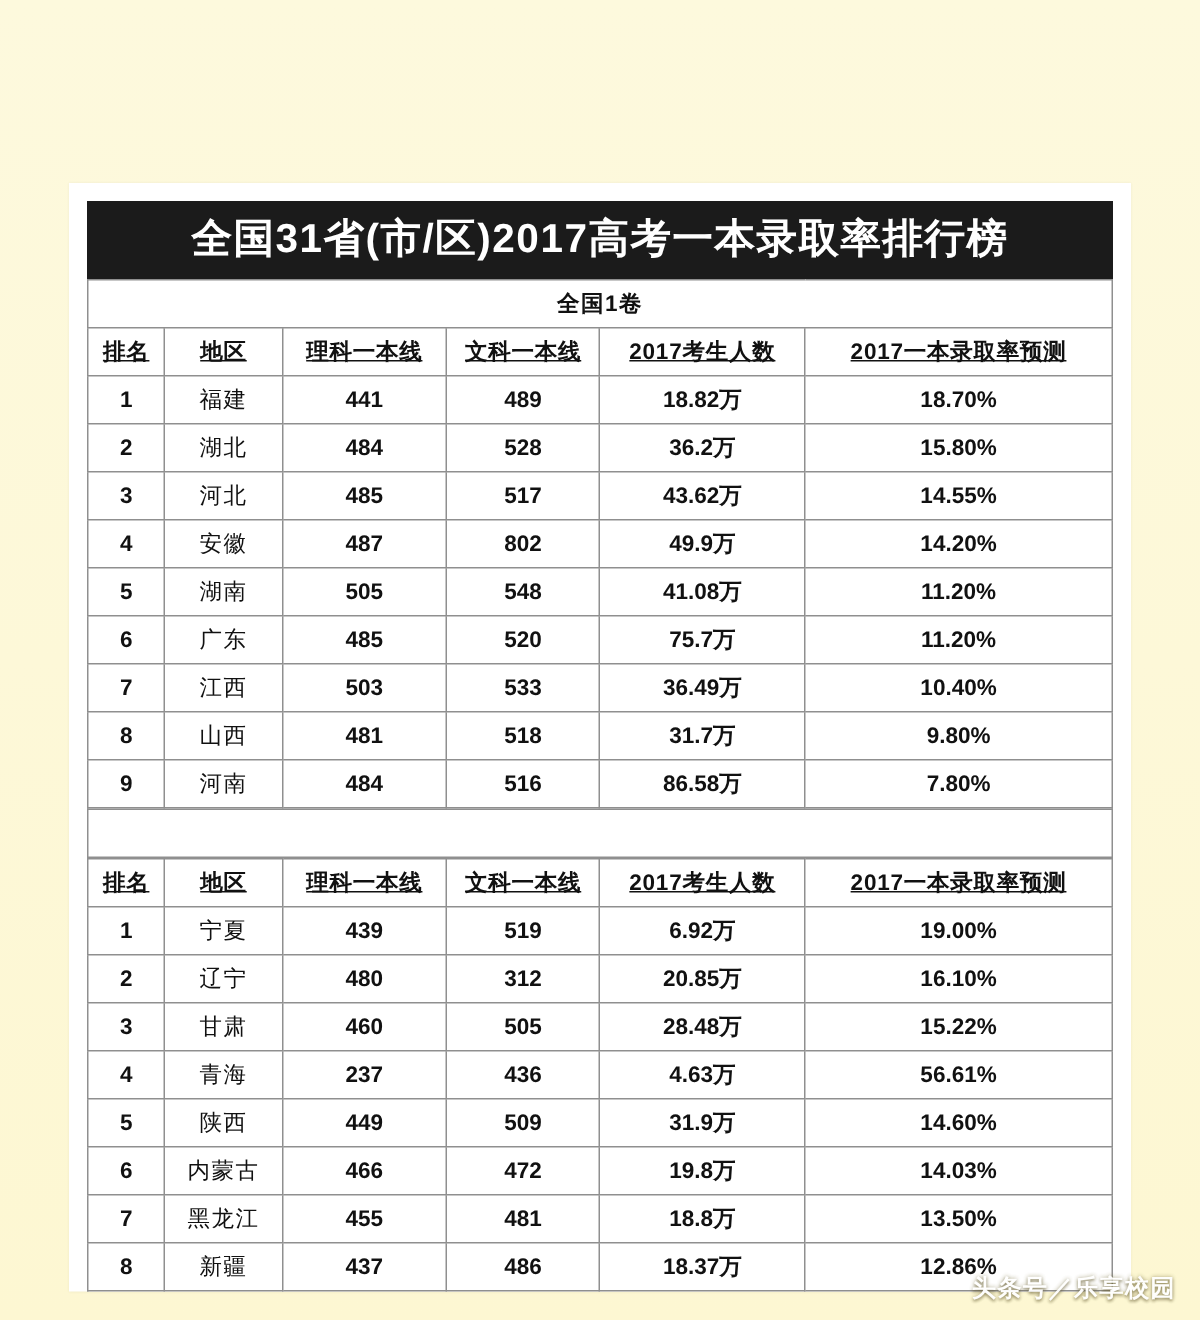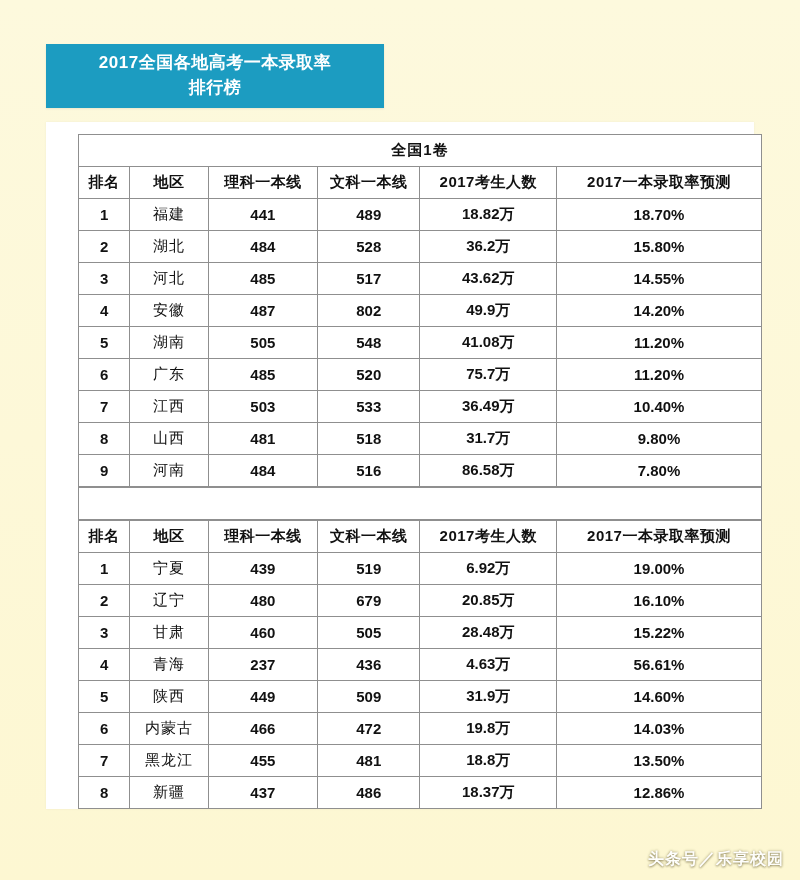--- a/index.html
+++ b/index.html
@@ -57,40 +57,40 @@
     font-weight: bold;
     letter-spacing: 1px;
     padding: 7px 0 9px 0;
     white-space: nowrap;
     overflow: hidden;
   }
   table.grid {
     border-collapse: collapse;
     width: 100%;
     table-layout: fixed;
-    margin-left: 20px;
   }
   table.grid td {
     border: 1px solid #8f8f8f;
     text-align: center;
     font-size: 15px;
     color: #111111;
     height: 31px;
     padding: 0;
     background: #ffffff;
   }
   td.section {
     font-weight: bold;
     font-size: 16px;
     letter-spacing: 1px;
   }
   td.head {
     font-weight: bold;
     font-size: 15px;
     letter-spacing: 0.5px;
+    text-decoration: underline;
   }
   td.region {
     font-weight: normal;
     color: #123b86;
     letter-spacing: 1px;
   }
   td.num {
     font-weight: bold;
   }
   .spacer-row td {
@@ -115,29 +115,24 @@
     letter-spacing: 1px;
     white-space: nowrap;
     opacity: 0.95;
   }
 </style>
 </head>
 <body>
 
 <div class="page">
 
-  <div class="banner">
-    <div>
-      <div>2017全国各地高考一本录取率</div>
-      <div>排行榜</div>
-    </div>
-  </div>
 
   <div class="sheet">
 
+    <div class="title-bar">全国31省(市/区)2017高考一本录取率排行榜</div>
 
     <table class="grid">
       <colgroup>
         <col class="col-rank">
           <col class="col-region">
           <col class="col-sci">
         <col class="col-art">
           <col class="col-cnt">
           <col class="col-rate">
       </colgroup>
@@ -261,21 +256,21 @@
           <td class="region">宁夏</td>
           <td class="num">439</td>
           <td class="num">519</td>
           <td class="num">6.92万</td>
           <td class="num">19.00%</td>
         </tr>
         <tr>
           <td class="num">2</td>
           <td class="region">辽宁</td>
           <td class="num">480</td>
-          <td class="num">679</td>
+          <td class="num">312</td>
           <td class="num">20.85万</td>
           <td class="num">16.10%</td>
         </tr>
         <tr>
           <td class="num">3</td>
           <td class="region">甘肃</td>
           <td class="num">460</td>
           <td class="num">505</td>
           <td class="num">28.48万</td>
           <td class="num">15.22%</td>

